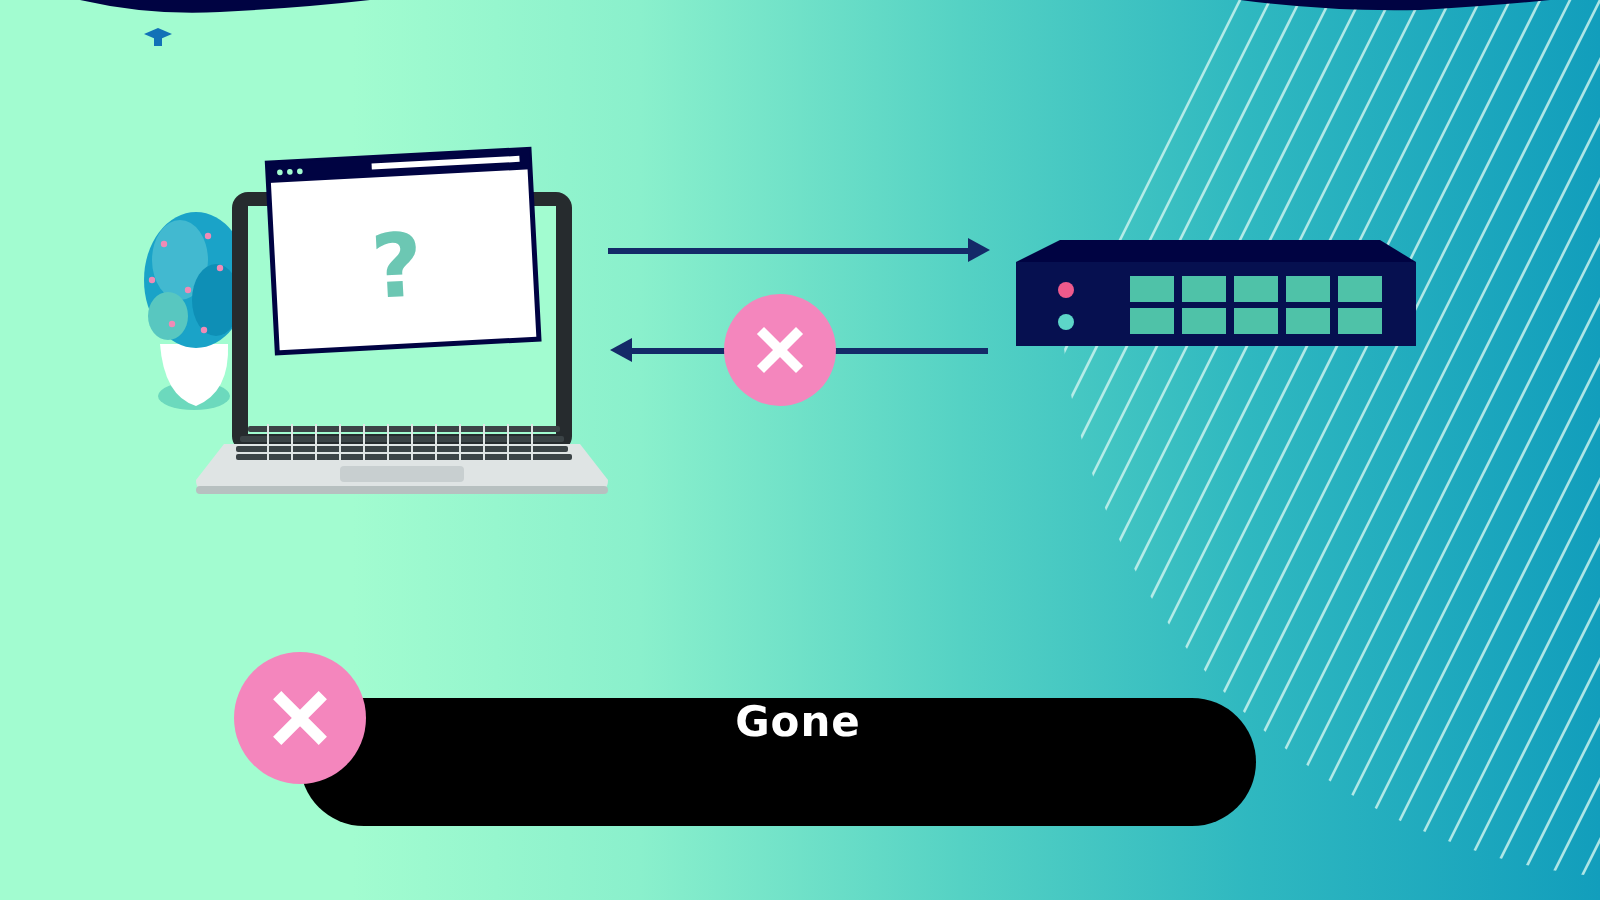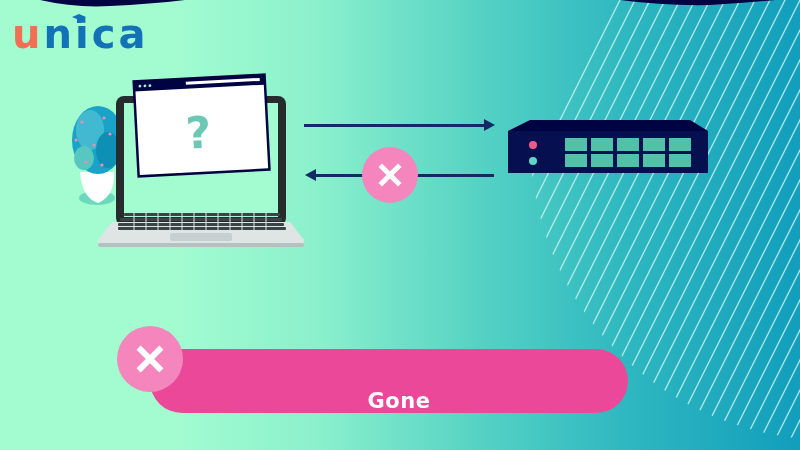--- a/index.html
+++ b/index.html
@@ -44,22 +44,22 @@
     .x-badge {
       position: absolute; border-radius: 50%;
       background: #f486bd;
       display: flex; align-items: center; justify-content: center;
     }
     .x-badge-mid { left: 362px; top: 147px; width: 56px; height: 56px; }
     .x-badge-status { left: 117px; top: 326px; width: 66px; height: 66px; z-index: 2; }
 
     .status-pill {
       position: absolute; left: 150px; top: 349px; width: 478px; height: 64px;
-      background: #ec4899; border-radius: 32px;
-      display: flex; align-items: flex-end; justify-content: center;
+      background: #000000; border-radius: 32px;
+      display: flex; align-items: flex-start; justify-content: center;
     }
     .status-text {
       color: #ffffff; font-family: "DejaVu Sans", sans-serif;
       font-weight: bold; font-size: 21px; letter-spacing: 0.5px;
       padding-left: 20px;
     }
   </style>
 </head>
 <body>
 
@@ -98,23 +98,20 @@
       <line x1="435" y1="460" x2="675" y2="-20"></line>
       <line x1="420" y1="460" x2="660" y2="-20"></line>
       <line x1="405" y1="460" x2="645" y2="-20"></line>
       <line x1="390" y1="460" x2="630" y2="-20"></line>
     </g>
 
     <path d="M40 0 Q 75 8 110 6 Q 150 4 185 0 Z" fill="#000342"></path>
     <path d="M620 0 Q 665 6 710 5 Q 745 3 775 0 Z" fill="#000342"></path>
   </svg>
 
-  <div class="logo">
-    <span class="u">u</span><span class="rest">nica</span>
-  </div>
   <svg class="logo-cap" width="14" height="10" viewBox="0 0 14 10">
     <path d="M7 0 L14 3 L7 6 L0 3 Z" fill="#1271b7"></path>
     <rect x="5" y="5" width="4" height="4" fill="#1271b7"></rect>
   </svg>
 
   <svg class="illus" width="800" height="450" viewBox="0 0 800 450">
 
     <g>
       <ellipse cx="97" cy="198" rx="18" ry="7" fill="#5fcfb8" opacity="0.8"></ellipse>
       <path d="M80 172 L114 172 Q 115 196 98 203 Q 82 198 80 172 Z" fill="#ffffff"></path>

